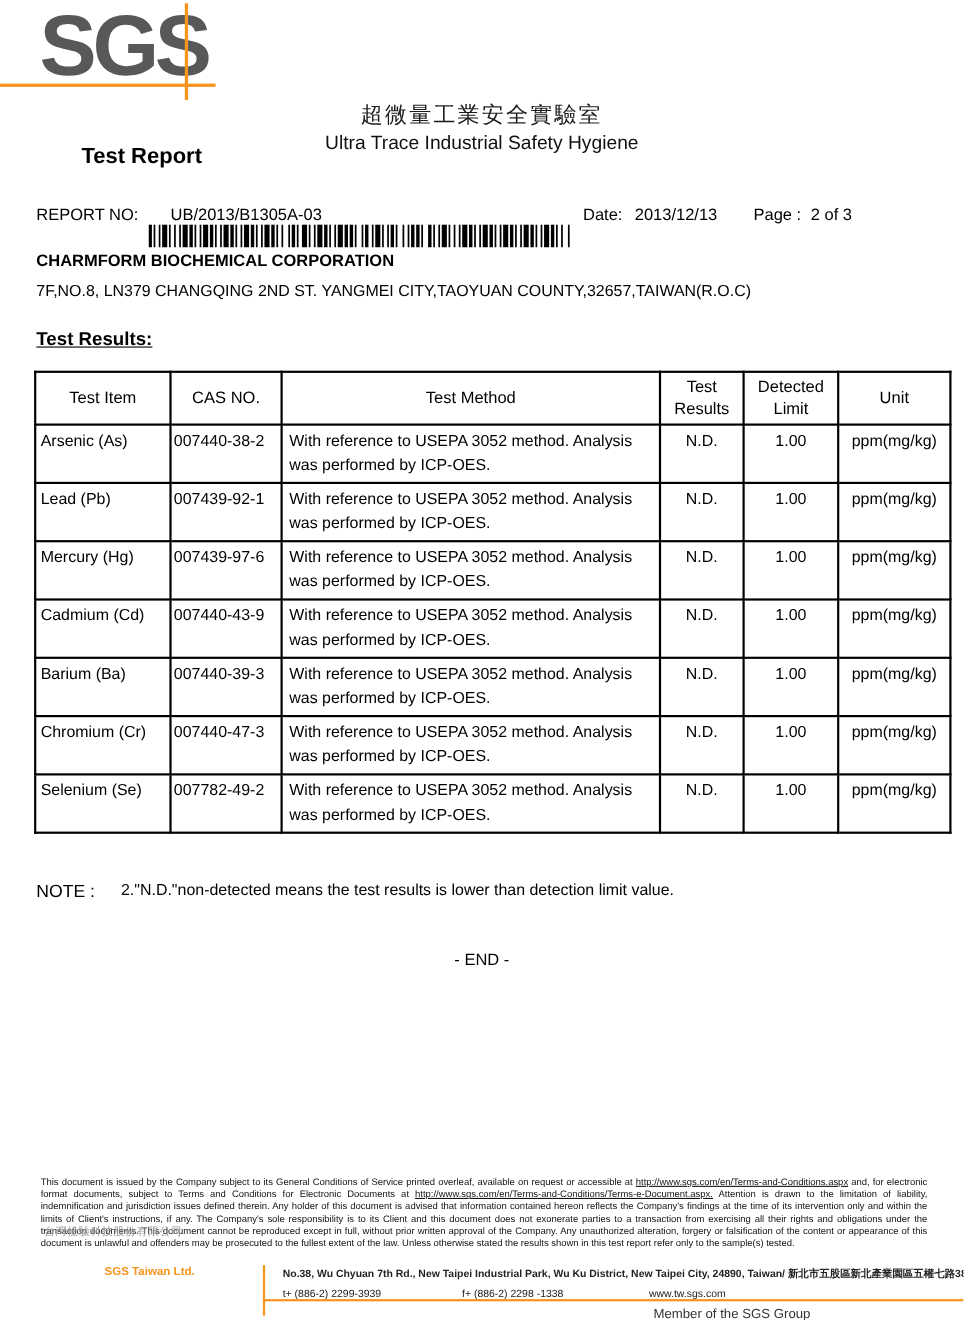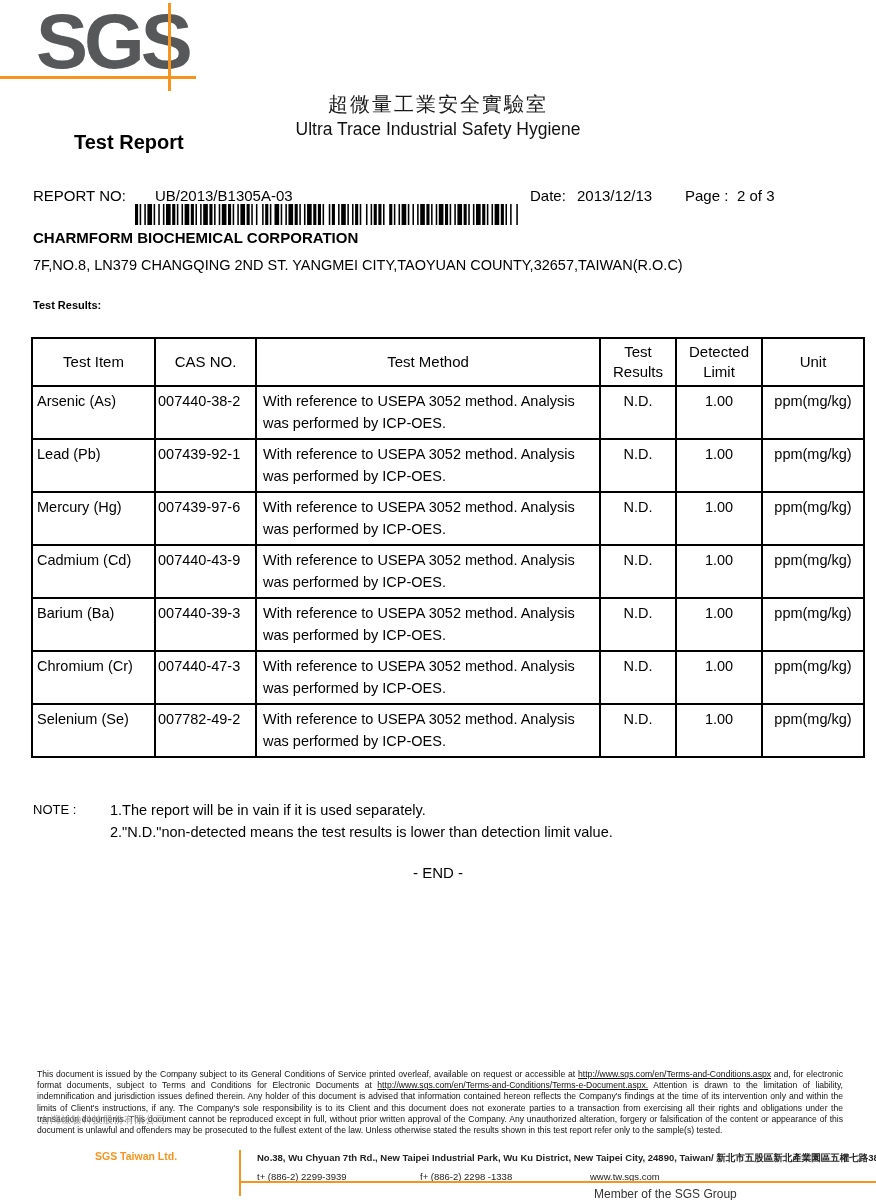--- a/index.html
+++ b/index.html
@@ -28,38 +28,38 @@
   .ri-no{left:155px;}
   .ri-datelabel{left:530px;}
   .ri-date{left:577px;}
   .ri-pagelabel{left:685px;}
   .ri-page{left:737px;}
 
   .barcode{left:135px;top:204px;width:385px;height:21px;}
 
   .client-name{left:33px;top:229px;font-size:15px;font-weight:bold;}
   .client-address{left:33px;top:257px;font-size:14.5px;}
-  .results-label{left:33px;top:299px;font-size:11px;font-weight:bold;}
+  .results-label{left:33px;top:299px;font-size:17px;font-weight:bold;text-decoration:underline;}
 
   
   table.results{position:absolute;left:31px;top:337px;width:812px;
     border-collapse:collapse;table-layout:fixed;font-size:14.5px;}
   table.results th,table.results td{border:2px solid #000;}
   table.results th{height:46px;font-weight:normal;font-size:15px;
     text-align:center;vertical-align:middle;padding:0 4px;line-height:20px;}
   table.results td{height:47px;vertical-align:top;padding-top:3px;line-height:22px;}
   .c0{width:113px;padding-left:4px;}
   .c1{width:91px;padding-left:2px;padding-right:1px;}
   .c2{width:334px;padding-left:6px;padding-right:24px;}
   .c3{width:66px;text-align:center;}
   .c4{width:76px;text-align:center;}
   .c5{width:92px;text-align:center;}
 
   
-  .note-label{left:33px;top:802px;font-size:13px;}
+  .note-label{left:33px;top:802px;font-size:16px;}
   .note-items{left:110px;top:800px;font-size:14.5px;line-height:21.5px;width:640px;}
   .end-marker{left:0;top:864px;width:876px;text-align:center;font-size:15px;}
 
   
   .legal{left:37px;top:1069px;width:806px;font-size:8.6px;line-height:11.2px;
     text-align:justify;color:#111;}
   .legal .u{text-decoration:underline;}
 
   
   .f-co-zh{left:40px;top:1113px;font-size:10px;color:#9a9a9a;letter-spacing:0.5px;}
@@ -247,21 +247,20 @@
         <td class="c2">With reference to USEPA 3052 method. Analysis was performed by ICP-OES.</td>
         <td class="c3">N.D.</td>
         <td class="c4">1.00</td>
         <td class="c5">ppm(mg/kg)</td>
       </tr>
     </tbody>
 </table>
 
 <div class="abs note-label">NOTE :</div>
 <div class="abs note-items">
-  <div>1.The report will be in vain if it is used separately.</div>
   <div>2."N.D."non-detected means the test results is lower than detection limit value.</div>
 </div>
 
 <div class="abs end-marker">- END -</div>
 
 <div class="abs legal"><span>This document is issued by the Company subject to its General Conditions of Service printed overleaf, available on request or accessible at </span><span class="u">http://www.sgs.com/en/Terms-and-Conditions.aspx</span><span> and, for electronic format documents, subject to Terms and Conditions for Electronic Documents at </span><span class="u">http://www.sgs.com/en/Terms-and-Conditions/Terms-e-Document.aspx.</span><span> Attention is drawn to the limitation of liability, indemnification and jurisdiction issues defined therein. Any holder of this document is advised that information contained hereon reflects the Company's findings at the time of its intervention only and within the limits of Client's instructions, if any. The Company's sole responsibility is to its Client and this document does not exonerate parties to a transaction from exercising all their rights and obligations under the transaction documents. This document cannot be reproduced except in full, without prior written approval of the Company. Any unauthorized alteration, forgery or falsification of the content or appearance of this document is unlawful and offenders may be prosecuted to the fullest extent of the law. Unless otherwise stated the results shown in this test report refer only to the sample(s) tested.</span></div>
 
 <div class="abs f-co-zh">台灣檢驗科技股份有限公司</div>
 <div class="abs f-co-en">SGS Taiwan Ltd.</div>
 <div class="abs f-vline"></div>

